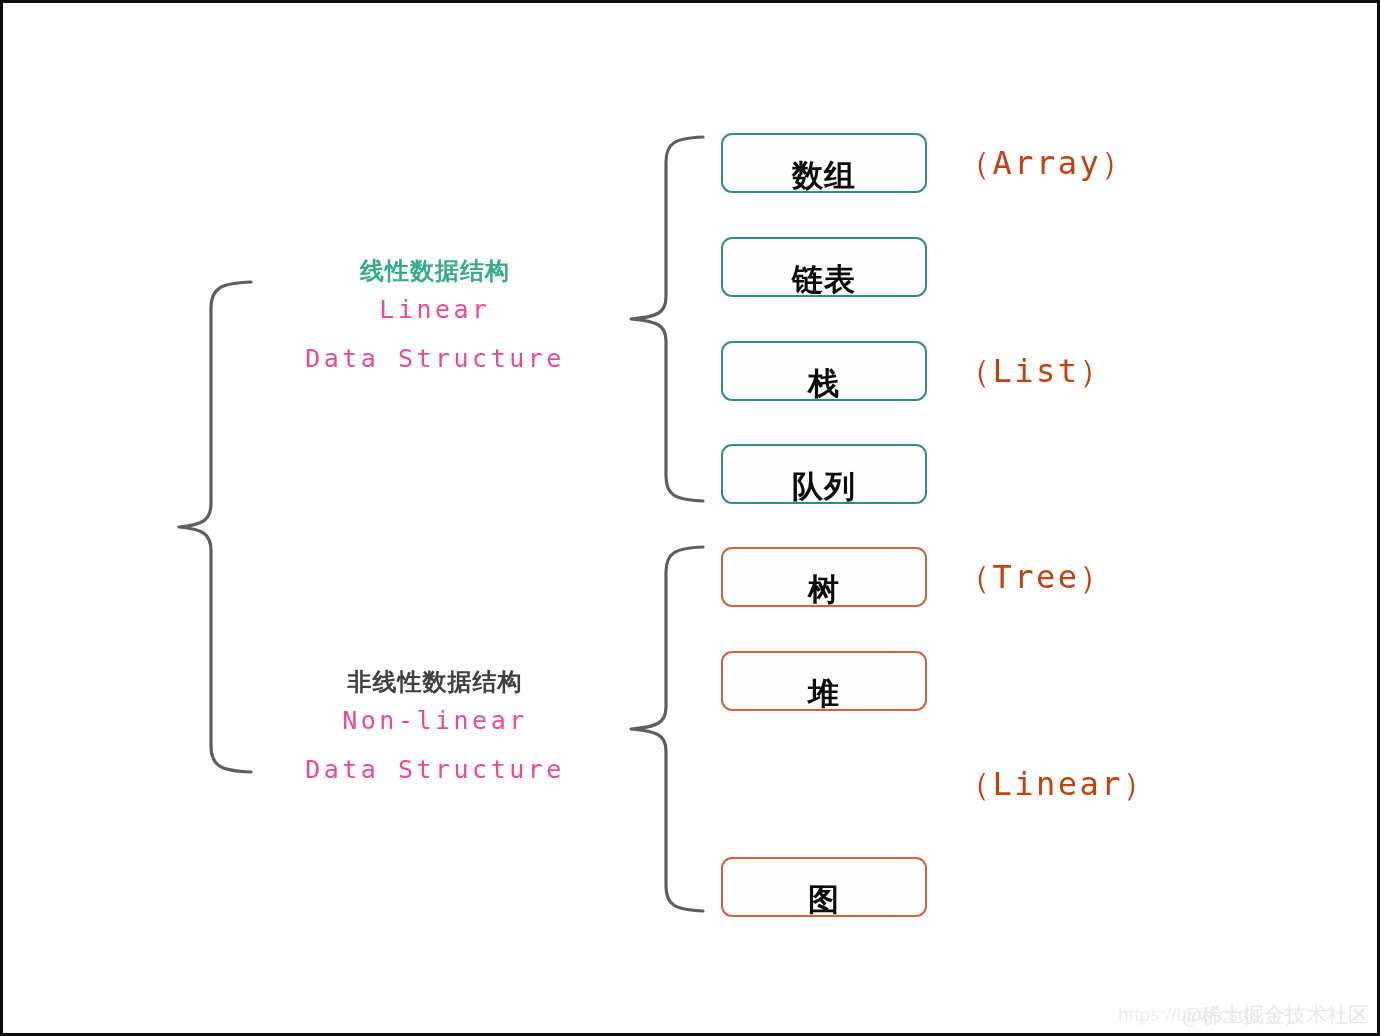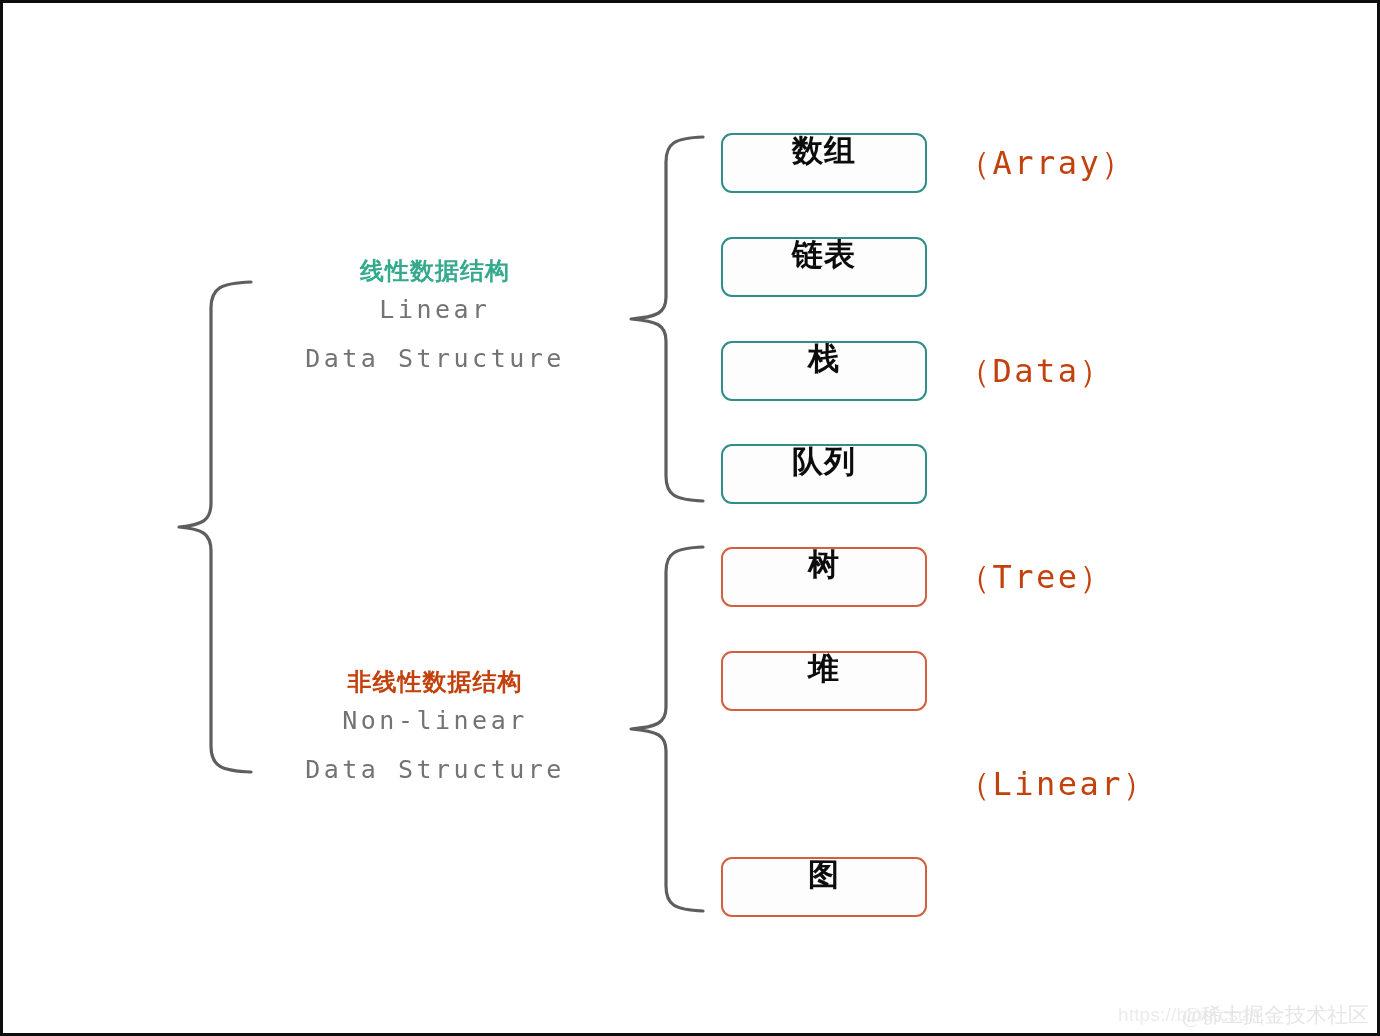--- a/index.html
+++ b/index.html
@@ -46,40 +46,40 @@
   }
   .group-cn {
     font-family: "DejaVu Sans", "Liberation Sans", sans-serif;
     font-size: 24px;
     font-weight: 700;
     letter-spacing: 1px;
     line-height: 1.25;
     white-space: nowrap;
   }
   .group-cn.linear   { color: #35a98c; }
-  .group-cn.nonlinear{ color: #c2410c; font-family: Liberation Serif, serif; }
+  .group-cn.nonlinear{ color: #404040; font-family: Liberation Serif, serif; }
   .group-en {
     font-family: "DejaVu Sans Mono", "Liberation Mono", monospace;
     font-size: 25px;
-    color: #737373;
+    color: #ec4899;
     letter-spacing: 3.5px;
     line-height: 1.95;
     white-space: nowrap;
   }
 
   
   .node-box {
     position: absolute;
     width: 206px;
     height: 60px;
     border-radius: 11px;
     background: #fdfdfd;
     box-sizing: border-box;
     display: flex;
-    align-items: flex-start;
+    align-items: flex-end;
     justify-content: center;
   }
   .node-box.teal   { border: 2.6px solid #2f8e88; }
   .node-box.orange { border: 2.6px solid #d2603f; }
   .node-cn {
     font-family: "DejaVu Sans", "Liberation Sans", sans-serif;
     font-size: 31px;
     font-weight: 600;
     color: #0c0c0c;
     letter-spacing: 1px;
@@ -173,21 +173,21 @@
   </div>
   <div class="node-en" style="left:955px; top:130px;">（Array）</div>
 
   <div class="node-box teal" style="left:718px; top:234px;">
     <span class="node-cn">链表</span>
   </div>
 
   <div class="node-box teal" style="left:718px; top:338px;">
     <span class="node-cn">栈</span>
   </div>
-  <div class="node-en" style="left:955px; top:338px;">（Data）</div>
+  <div class="node-en" style="left:955px; top:338px;">（List）</div>
 
   <div class="node-box teal" style="left:718px; top:441px;">
     <span class="node-cn">队列</span>
   </div>
 
   <div class="node-box orange" style="left:718px; top:544px;">
     <span class="node-cn">树</span>
   </div>
   <div class="node-en" style="left:955px; top:544px;">（Tree）</div>
 

